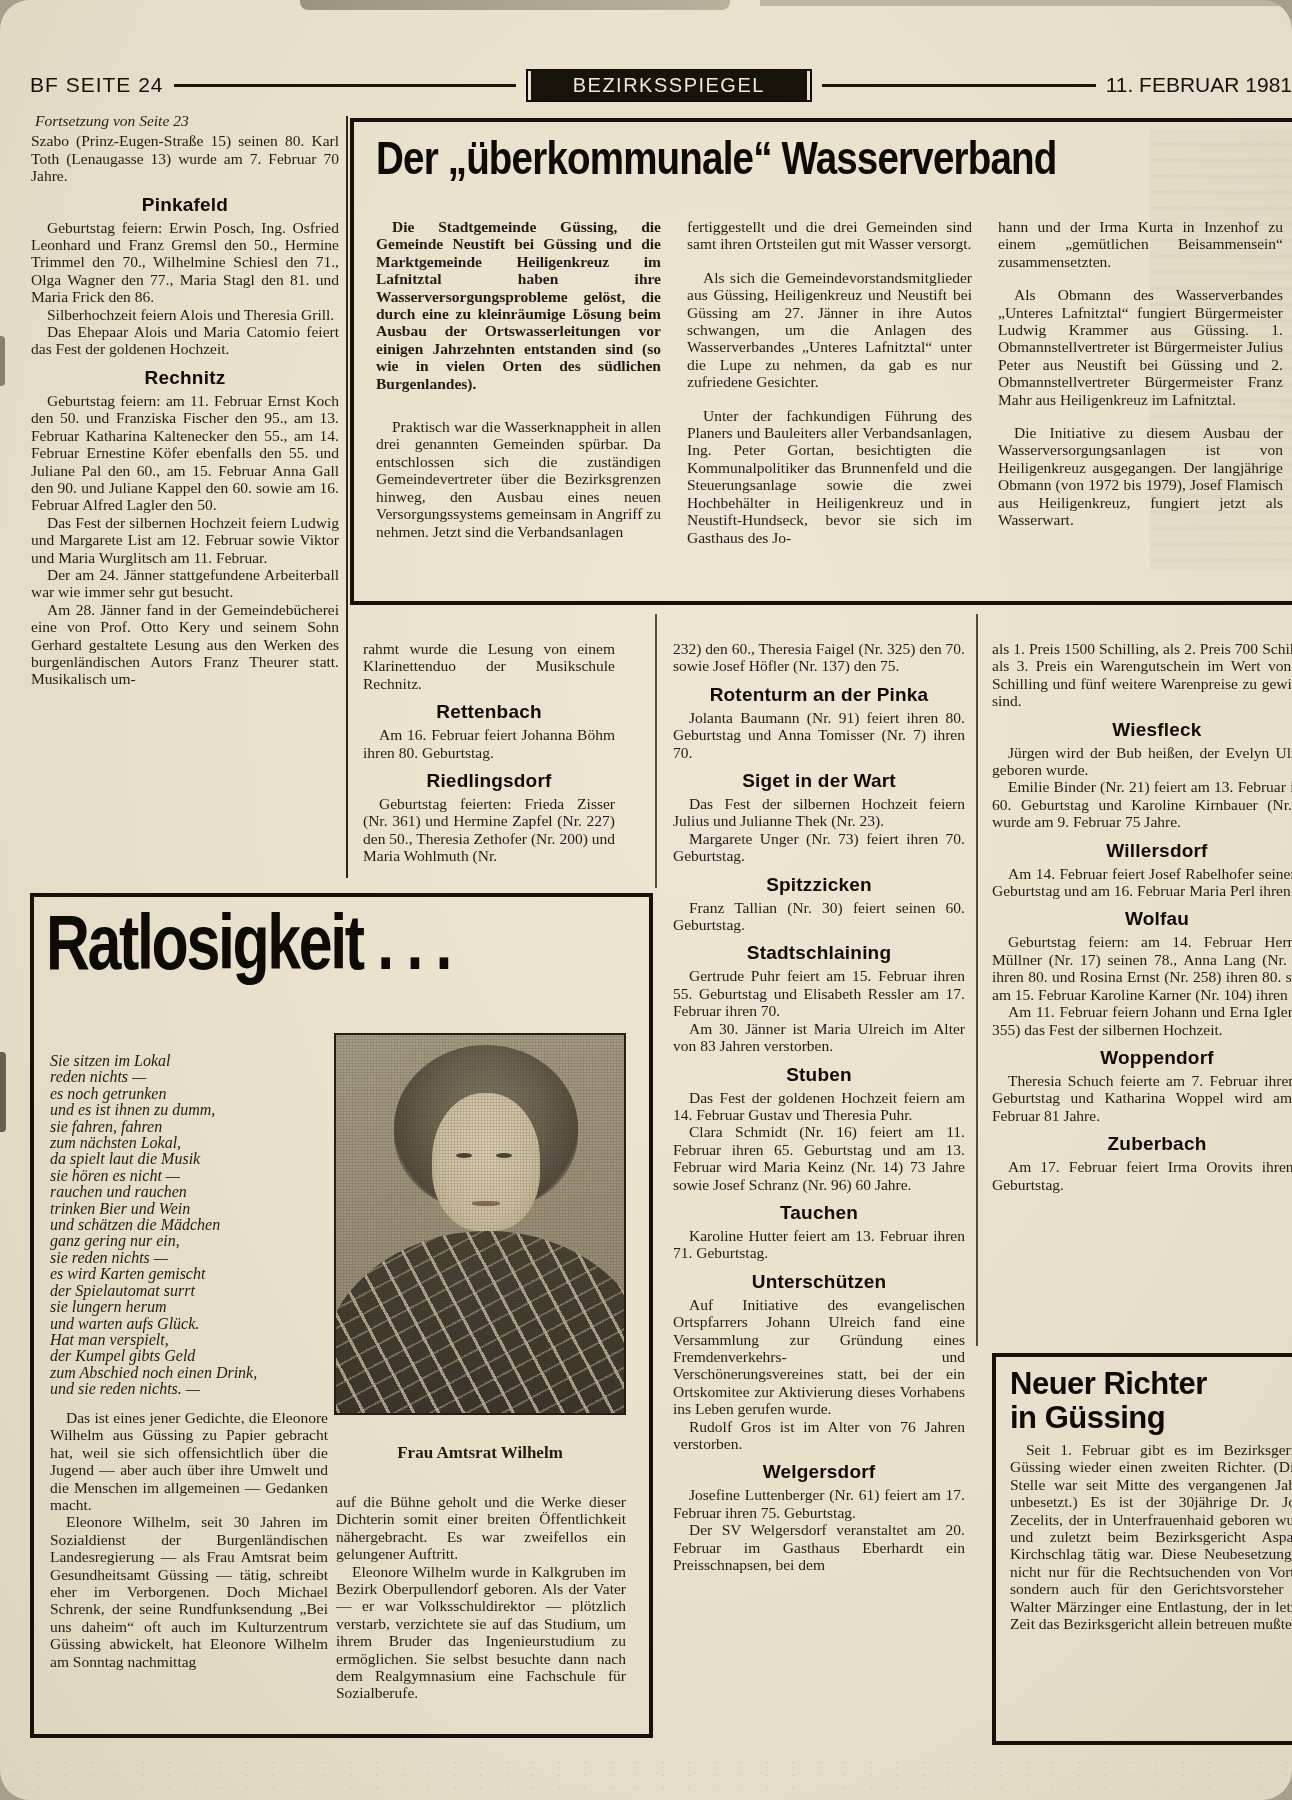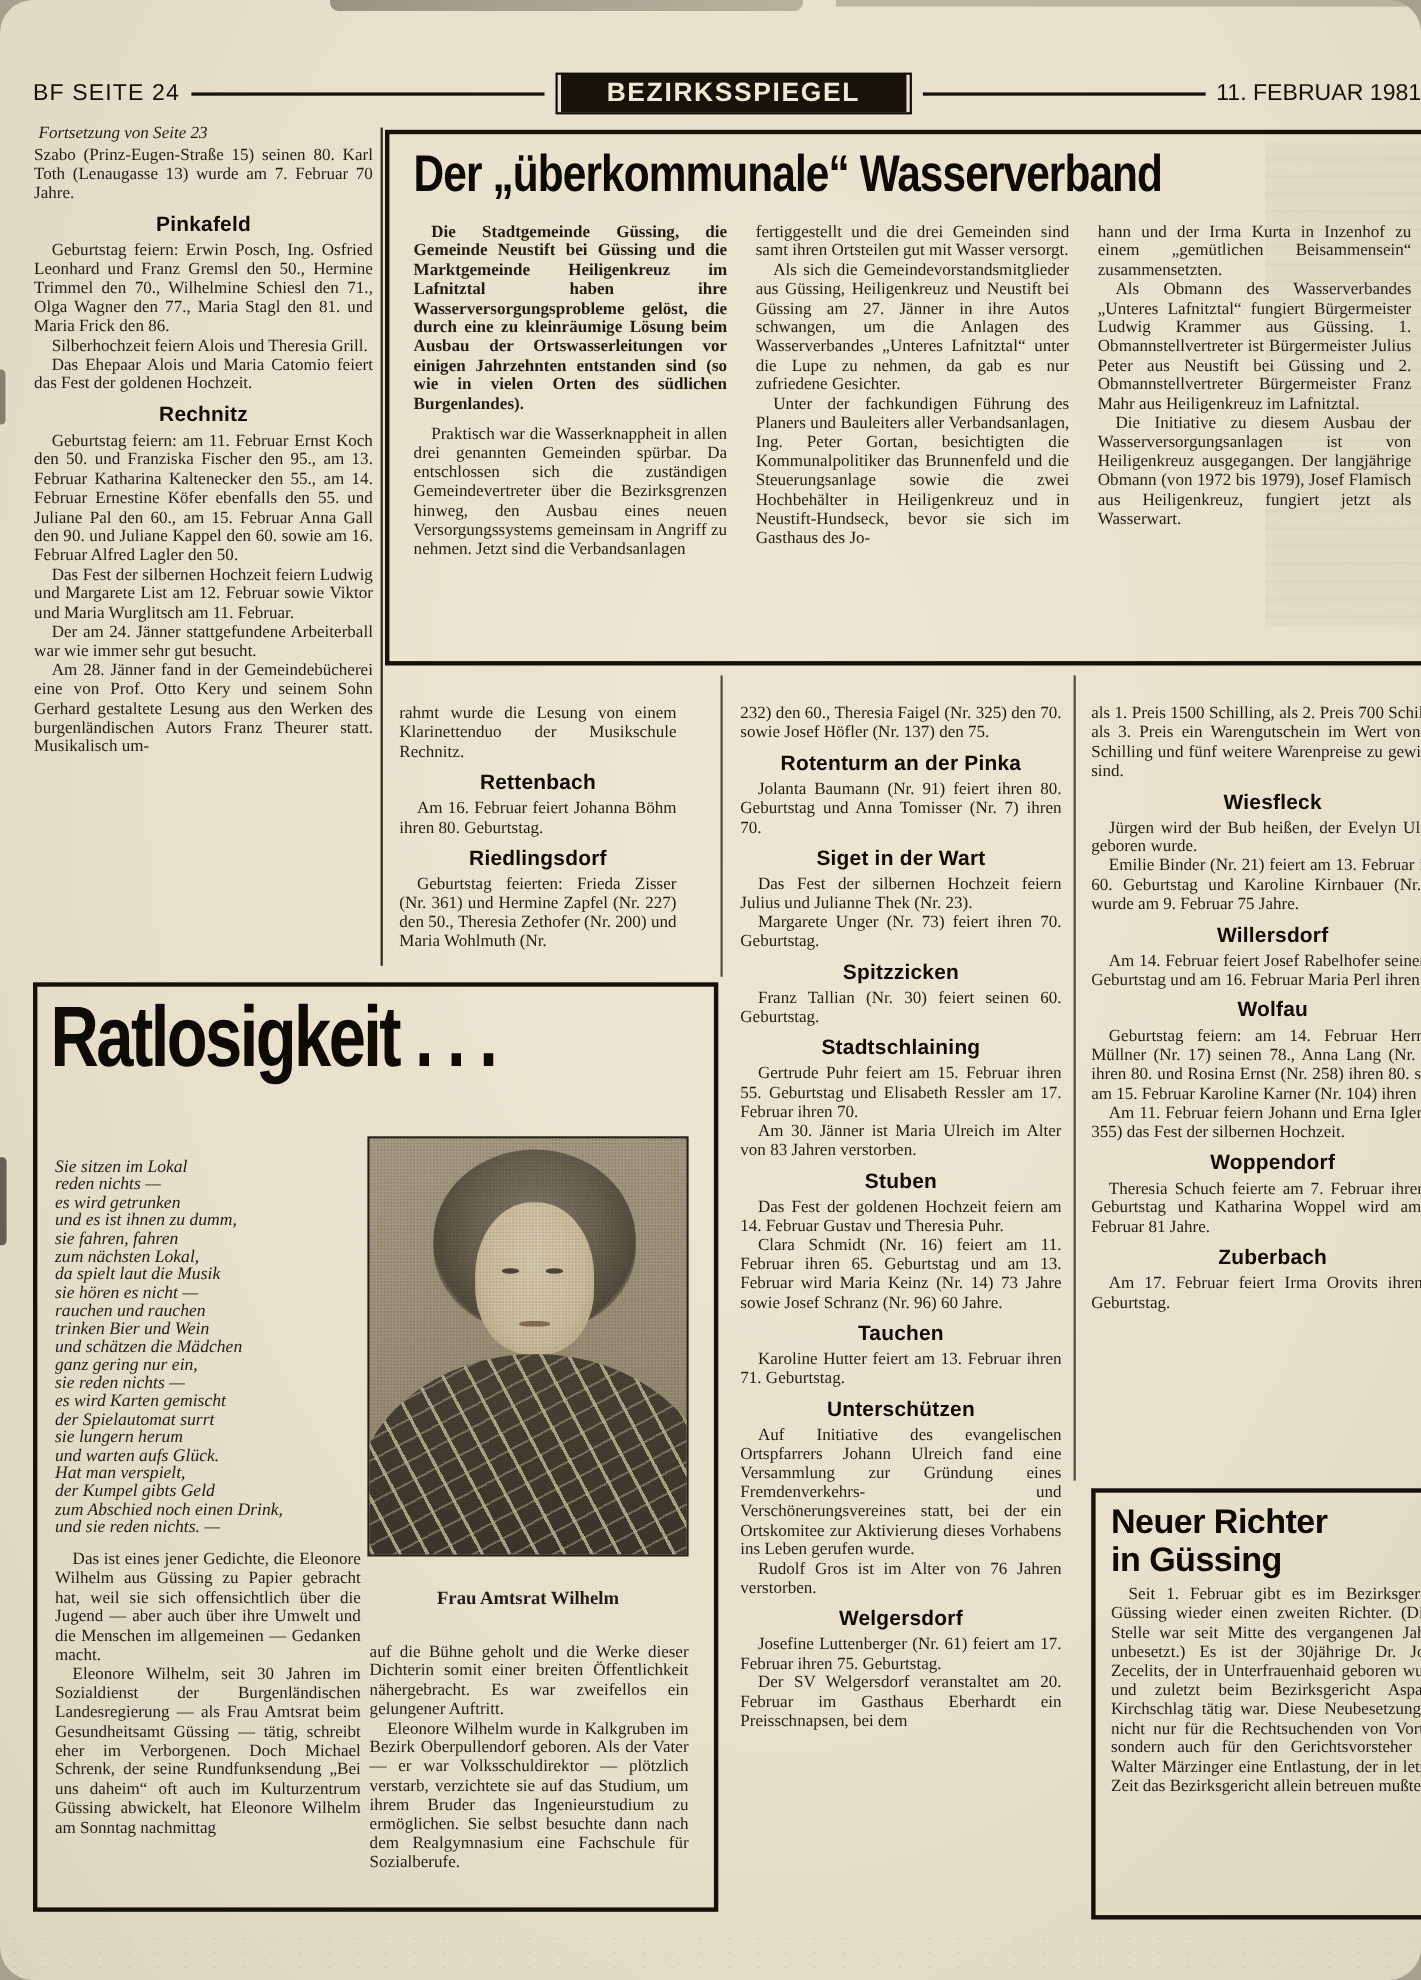--- a/index.html
+++ b/index.html
@@ -7,21 +7,21 @@
     position:relative;width:1292px;height:1800px;overflow:hidden;
     background:radial-gradient(ellipse at 55% 38%, #eee6d2 0%, #e8e0cb 55%, #ddd4bd 100%);
     font-family:"Liberation Serif", serif;color:#221c14;border-radius:30px;
   }
   
   .header{position:absolute;left:30px;top:64px;width:1262px;height:42px;display:flex;align-items:center;font-family:"Liberation Sans",sans-serif;}
   .h-left{font-size:21px;letter-spacing:1px;color:#15110b;white-space:nowrap;}
   .h-rule{height:3px;background:#1a150e;margin:0 10px;}
   .h-rule.l{flex:1.25;} .h-rule.r{flex:1;}
   .h-box{border:2px solid #0f0c07;padding:3px;background:#e8e0cb;}
-  .h-box-inner{background:#17120a;color:#efe8d3;font-weight:bold;font-size:24px;letter-spacing:1.5px;padding:4px 42px;white-space:nowrap;}
+  .h-box-inner{background:#17120a;color:#efe8d3;font-weight:normal;font-size:20px;letter-spacing:1.5px;padding:4px 42px;white-space:nowrap;}
   .h-right{font-size:21px;white-space:nowrap;color:#15110b;}
   
   .body-text{font-size:15.5px;line-height:17.4px;text-align:justify;hyphens:auto;}
   .body-text p{margin:0;text-indent:16px;}
   .body-text p.ni{text-indent:0;}
   .town{font-family:"Liberation Sans",sans-serif;font-weight:bold;font-size:19px;line-height:22px;margin:9px 0 3px;letter-spacing:.2px;color:#110d07;text-align:center;}
   .cont-note{font-style:italic;font-size:15.5px;margin:0 0 3px 4px;text-align:left;}
   
   .col-left{position:absolute;left:31px;top:112px;width:308px;}
   .col-a{position:absolute;left:363px;top:640px;width:252px;}
@@ -29,21 +29,21 @@
   .col-c{position:absolute;left:992px;top:640px;width:330px;}
   .vrule{position:absolute;width:2px;background:#2c261c;}
   .vr1{left:346px;top:116px;height:762px;}
   .vr2{left:655px;top:614px;height:274px;opacity:.8;}
   .vr3{left:976px;top:614px;height:732px;opacity:.8;}
   
   .article-box{position:absolute;left:350px;top:118px;width:960px;height:487px;border:4px solid #16110a;box-sizing:border-box;}
   .headline{position:absolute;left:22px;top:8px;font-family:"Liberation Sans",sans-serif;font-weight:bold;font-size:47px;letter-spacing:-1px;white-space:nowrap;transform:scaleX(.82);transform-origin:0 50%;color:#0e0a05;}
   .art-cols{position:absolute;left:22px;top:80px;display:flex;gap:26px;}
   .art-col{width:285px;}
-  .art-col p{margin:0 0 0;text-indent:16px;}
+  .art-col p{margin:16px 0 0;text-indent:16px;}
   .art-col p.ni{text-indent:0;}
   .lead{font-weight:bold;}
   .gap{height:10px;}
   
   .rat-box{position:absolute;left:30px;top:893px;width:623px;height:845px;border:4px solid #16110a;box-sizing:border-box;}
   .rat-headline{position:absolute;left:12px;top:0px;font-family:"Liberation Sans",sans-serif;font-weight:bold;font-size:78px;letter-spacing:-3px;white-space:nowrap;transform:scaleX(.78);transform-origin:0 0;color:#0e0a05;}
   .poem{position:absolute;left:16px;top:156px;width:280px;font-style:italic;font-size:16px;line-height:16.4px;}
   .rat-left-text{position:absolute;left:16px;top:512px;width:278px;}
   .photo{position:absolute;left:300px;top:136px;width:292px;height:382px;border:2px solid #241e15;box-sizing:border-box;background:linear-gradient(170deg,#a89e86 0%,#9c9178 55%,#8d8269 100%);overflow:hidden;}
   .ph-hair{position:absolute;left:58px;top:10px;width:184px;height:165px;border-radius:50% 50% 46% 46%;background:radial-gradient(ellipse at 50% 42%,#857b67 0%,#6b6251 45%,#544c3e 72%,rgba(84,76,62,0) 78%);}
@@ -181,21 +181,21 @@
     <p>Theresia Schuch feierte am 7. Februar ihren 70. Geburtstag und Katharina Woppel wird am 15. Februar 81 Jahre.</p>
     <div class="town">Zuberbach</div>
     <p>Am 17. Februar feiert Irma Orovits ihren 70. Geburtstag.</p>
   </div>
 
   <div class="rat-box">
     <div class="rat-headline">Ratlosigkeit . . .</div>
     <div class="poem">
       <div>Sie sitzen im Lokal</div>
       <div>reden nichts —</div>
-      <div>es wird getrunken</div>
+      <div>es noch getrunken</div>
       <div>und es ist ihnen zu dumm,</div>
       <div>sie fahren, fahren</div>
       <div>zum nächsten Lokal,</div>
       <div>da spielt laut die Musik</div>
       <div>sie hören es nicht —</div>
       <div>rauchen und rauchen</div>
       <div>trinken Bier und Wein</div>
       <div>und schätzen die Mädchen</div>
       <div>ganz gering nur ein,</div>
       <div>sie reden nichts —</div>

